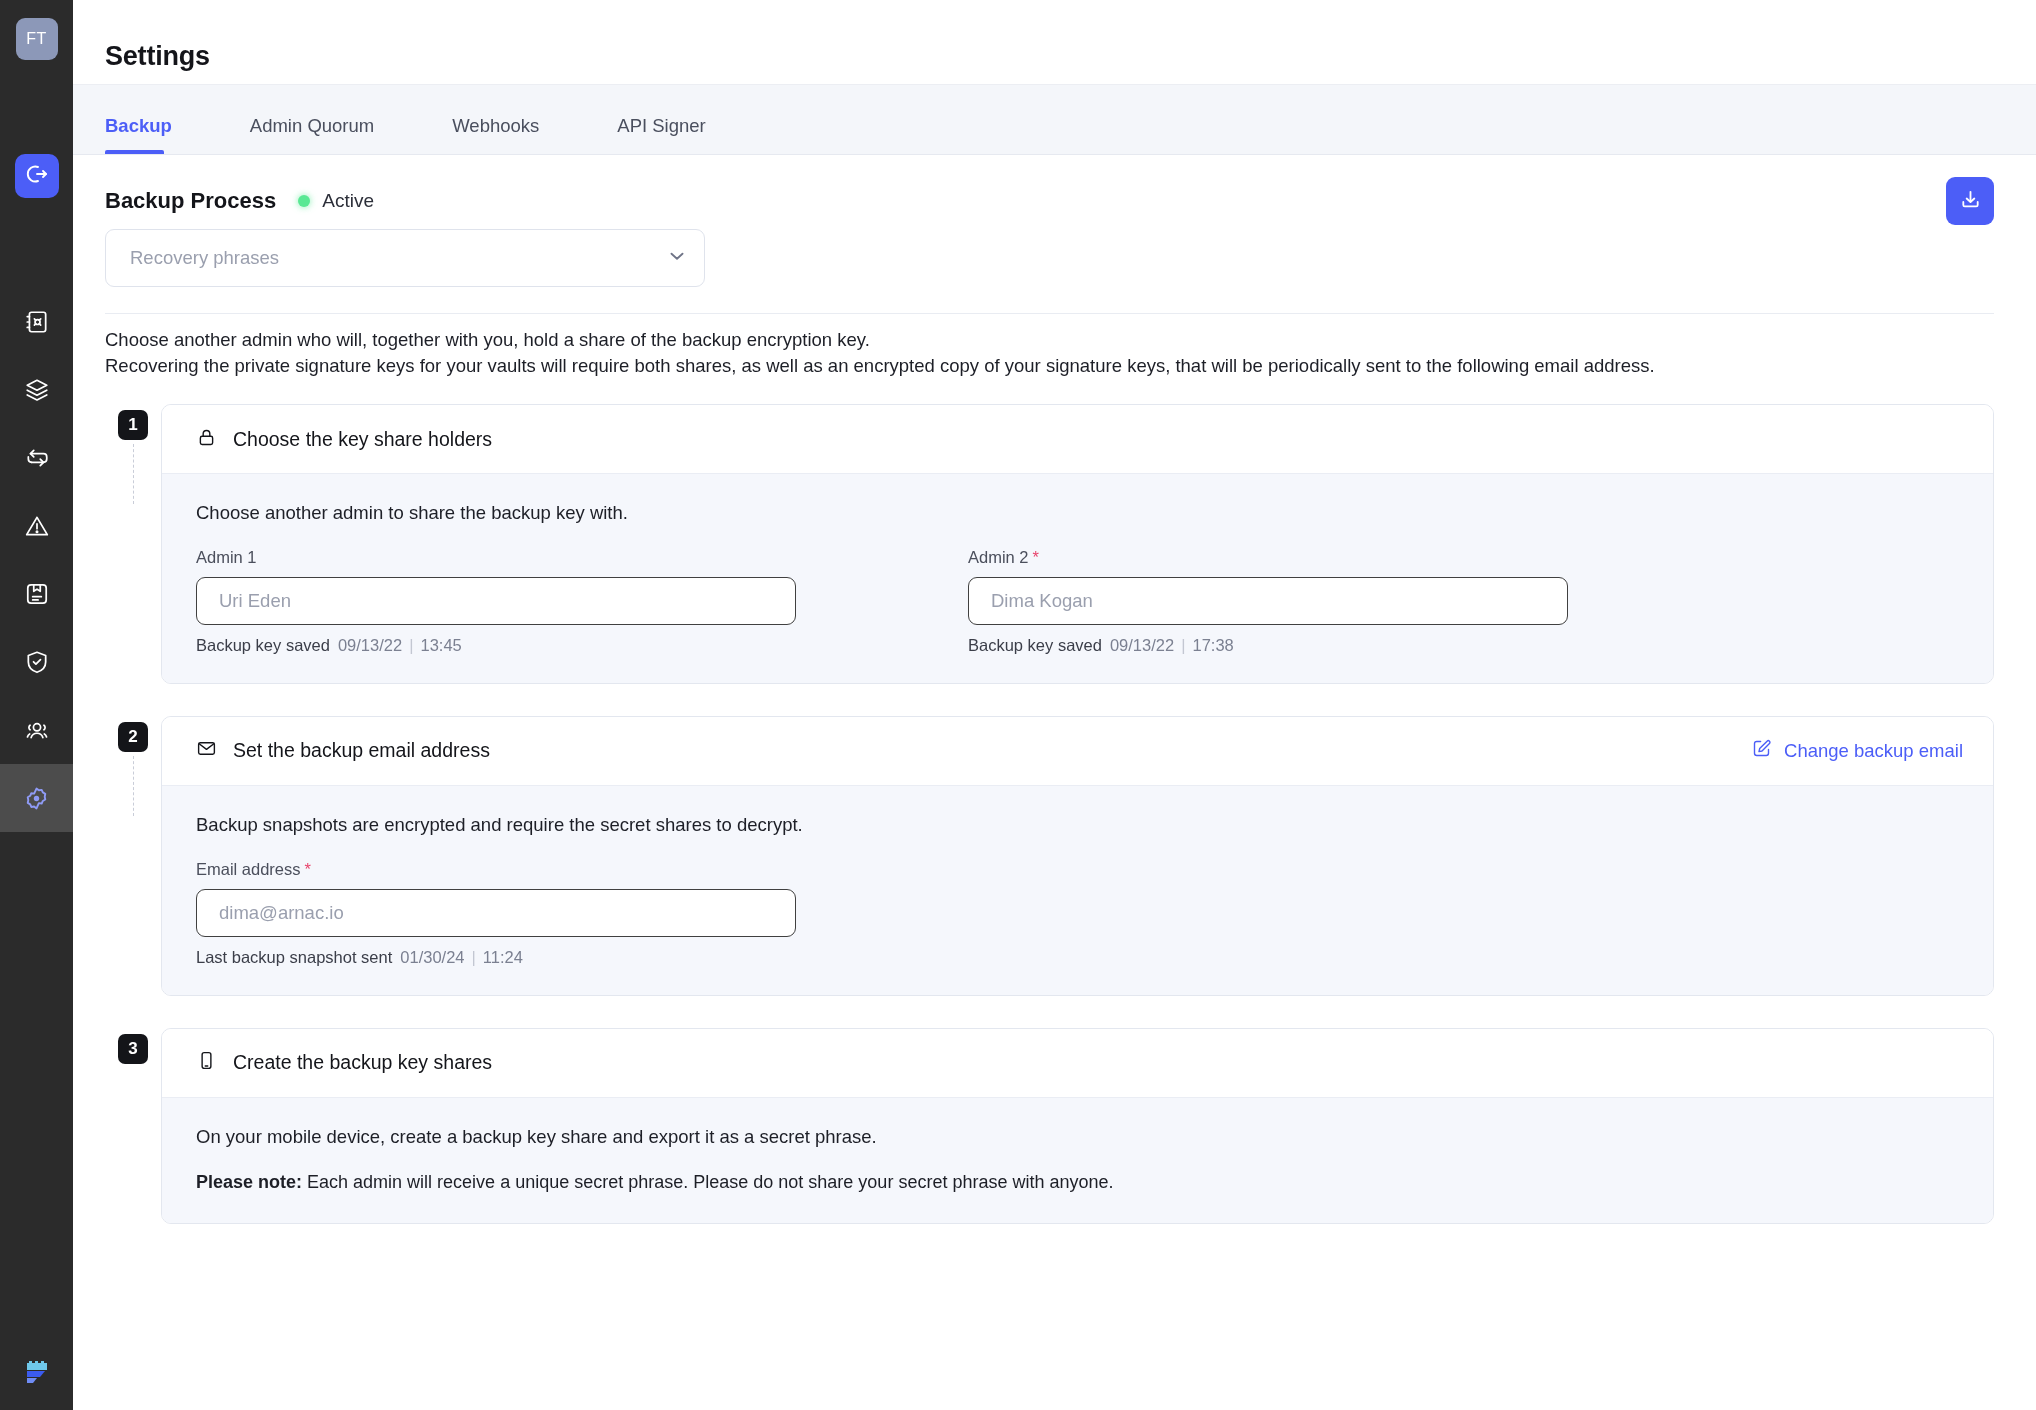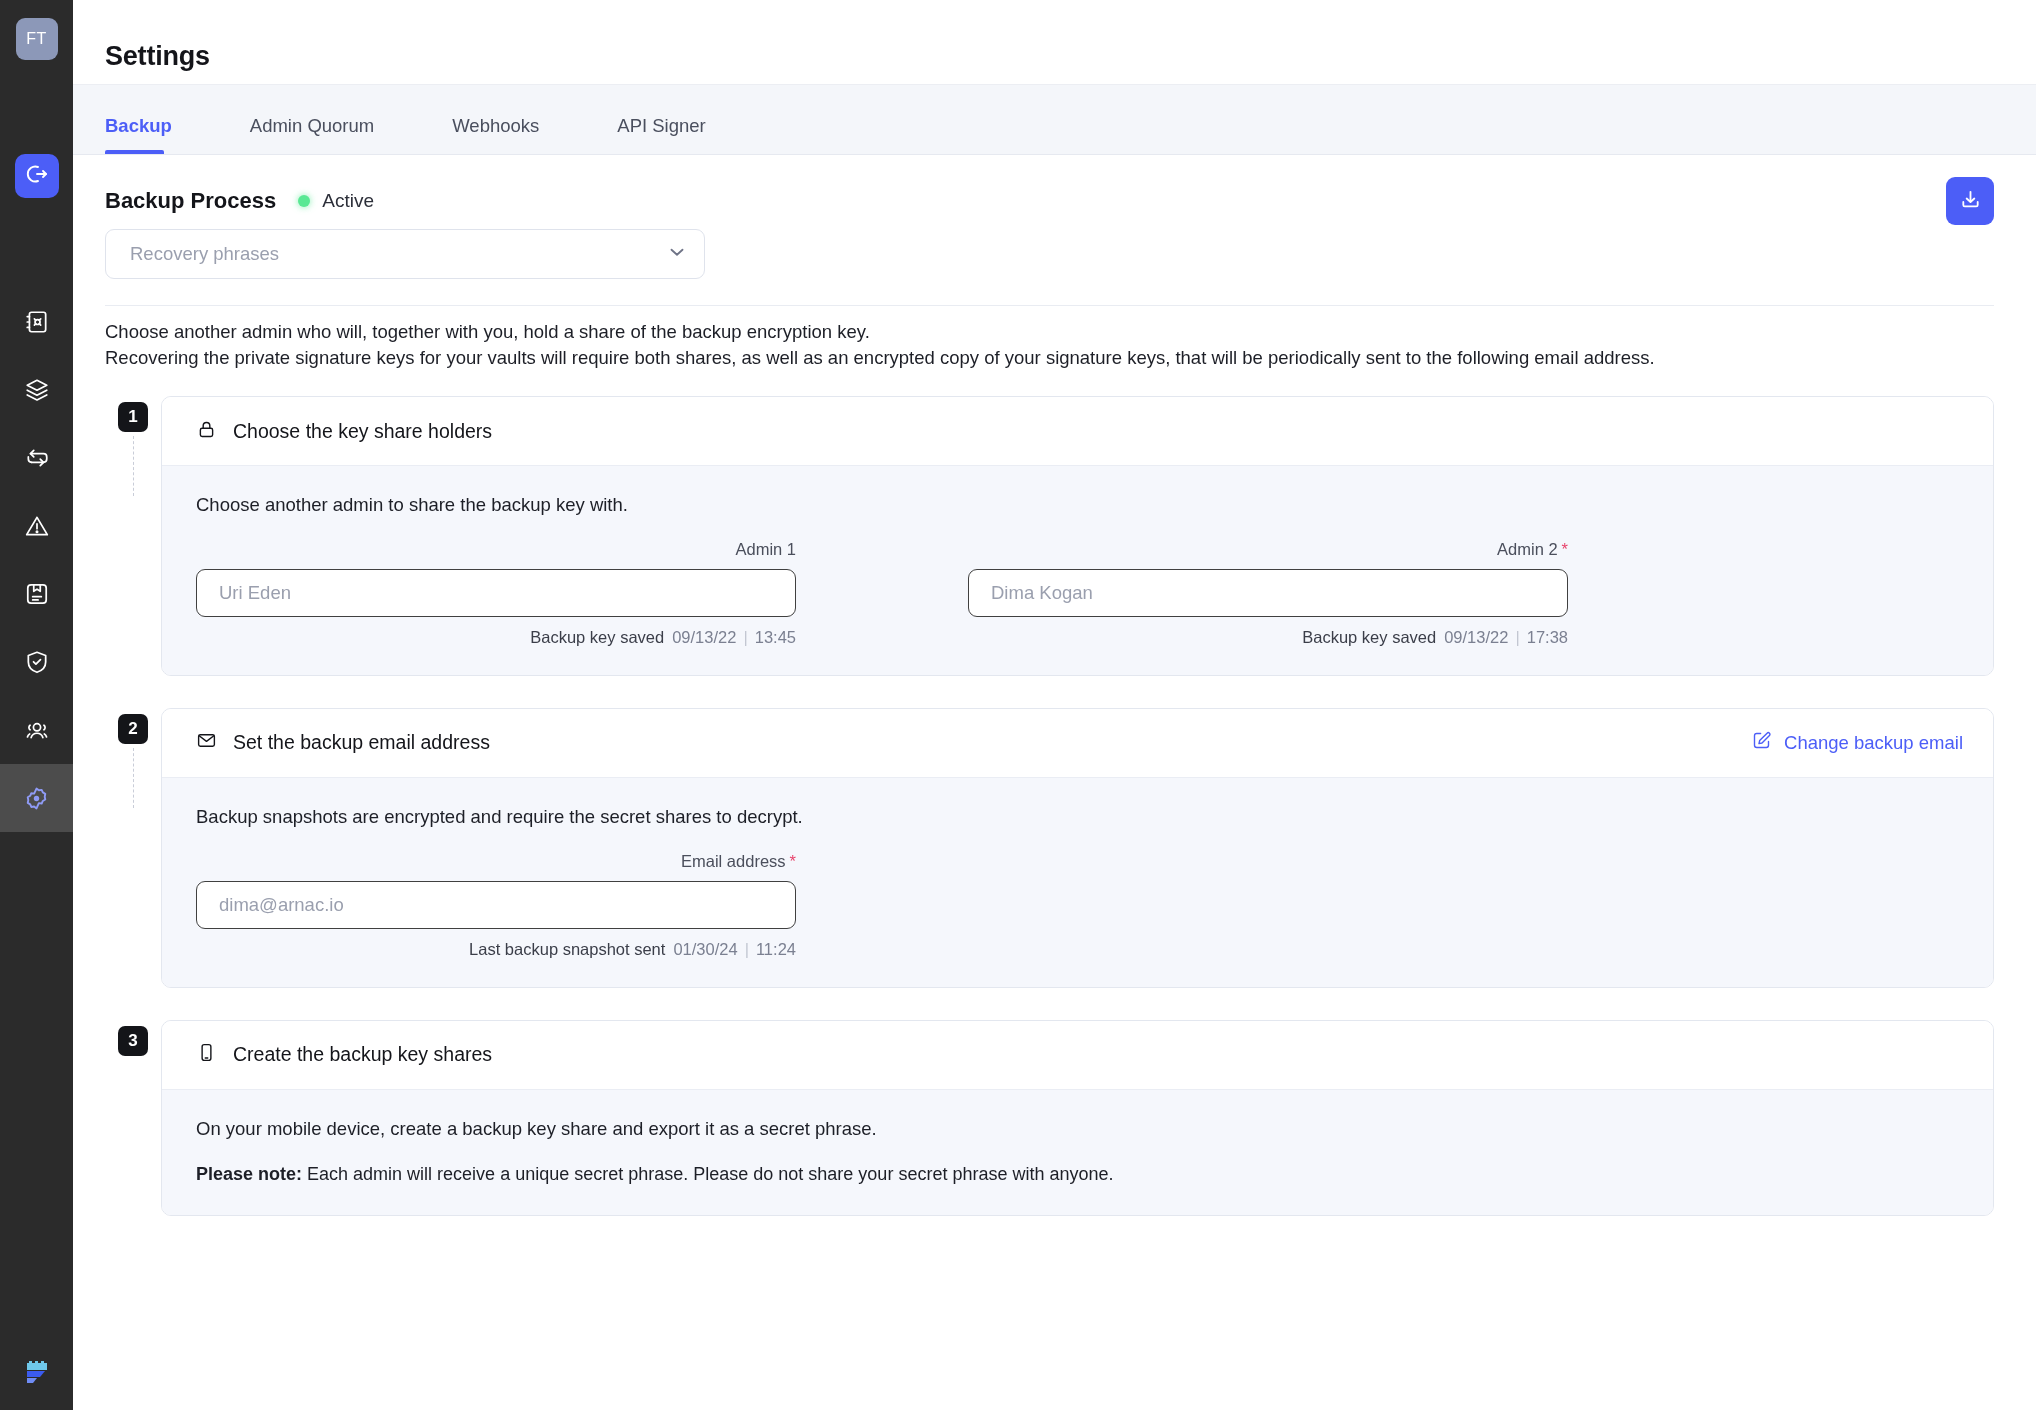--- a/index.html
+++ b/index.html
@@ -95,21 +95,21 @@
   .download-btn {
     margin-left: auto;
     width: 48px; height: 48px; border-radius: 9px;
     background: #4c5ef7; border: none; cursor: pointer;
     display: flex; align-items: center; justify-content: center;
   }
 
   .field-label { font-size: 18px; color: #4b4f5c; margin-top: 24px; }
   .select-box {
     margin-top: 12px;
-    width: 600px; height: 50px;
+    width: 600px; height: 58px;
     border: 1px solid #dfe3ec; border-radius: 9px;
     background: #ffffff;
     display: flex; align-items: center;
     padding: 0 16px 0 24px; cursor: pointer;
   }
   .select-value { font-size: 18.5px; color: #9a9fae; flex: 1 1 auto; }
 
   .divider { height: 1px; background: #e9ecf2; margin-top: 26px; }
 
   .desc { margin-top: 13px; }
@@ -160,21 +160,21 @@
   .card-head-action span { margin-left: 12px; }
   .card-body {
     background: #f5f7fc;
     border-top: 1px solid #eaedf4;
     padding: 26px 34px 28px 34px;
   }
   .body-text { font-size: 18.5px; color: #1d1f27; line-height: 1.4; }
   .body-note { font-size: 18px; color: #1d1f27; margin-top: 20px; line-height: 1.4; }
   .body-note b { font-weight: 700; }
 
-  .fields { display: flex; margin-top: 22px; text-align: right; }
+  .fields { display: flex; margin-top: 22px; }
   .field { width: 600px; }
   .field + .field { margin-left: 172px; }
   .sub-label { font-size: 16.5px; color: #4b4f5c; }
   .req { color: #e8436b; margin-left: 4px; }
   .text-input {
     margin-top: 10px;
     width: 100%; height: 48px;
     border: 1px solid #404040; border-radius: 9px;
     background: #ffffff;
     display: flex; align-items: center; padding: 0 22px;

